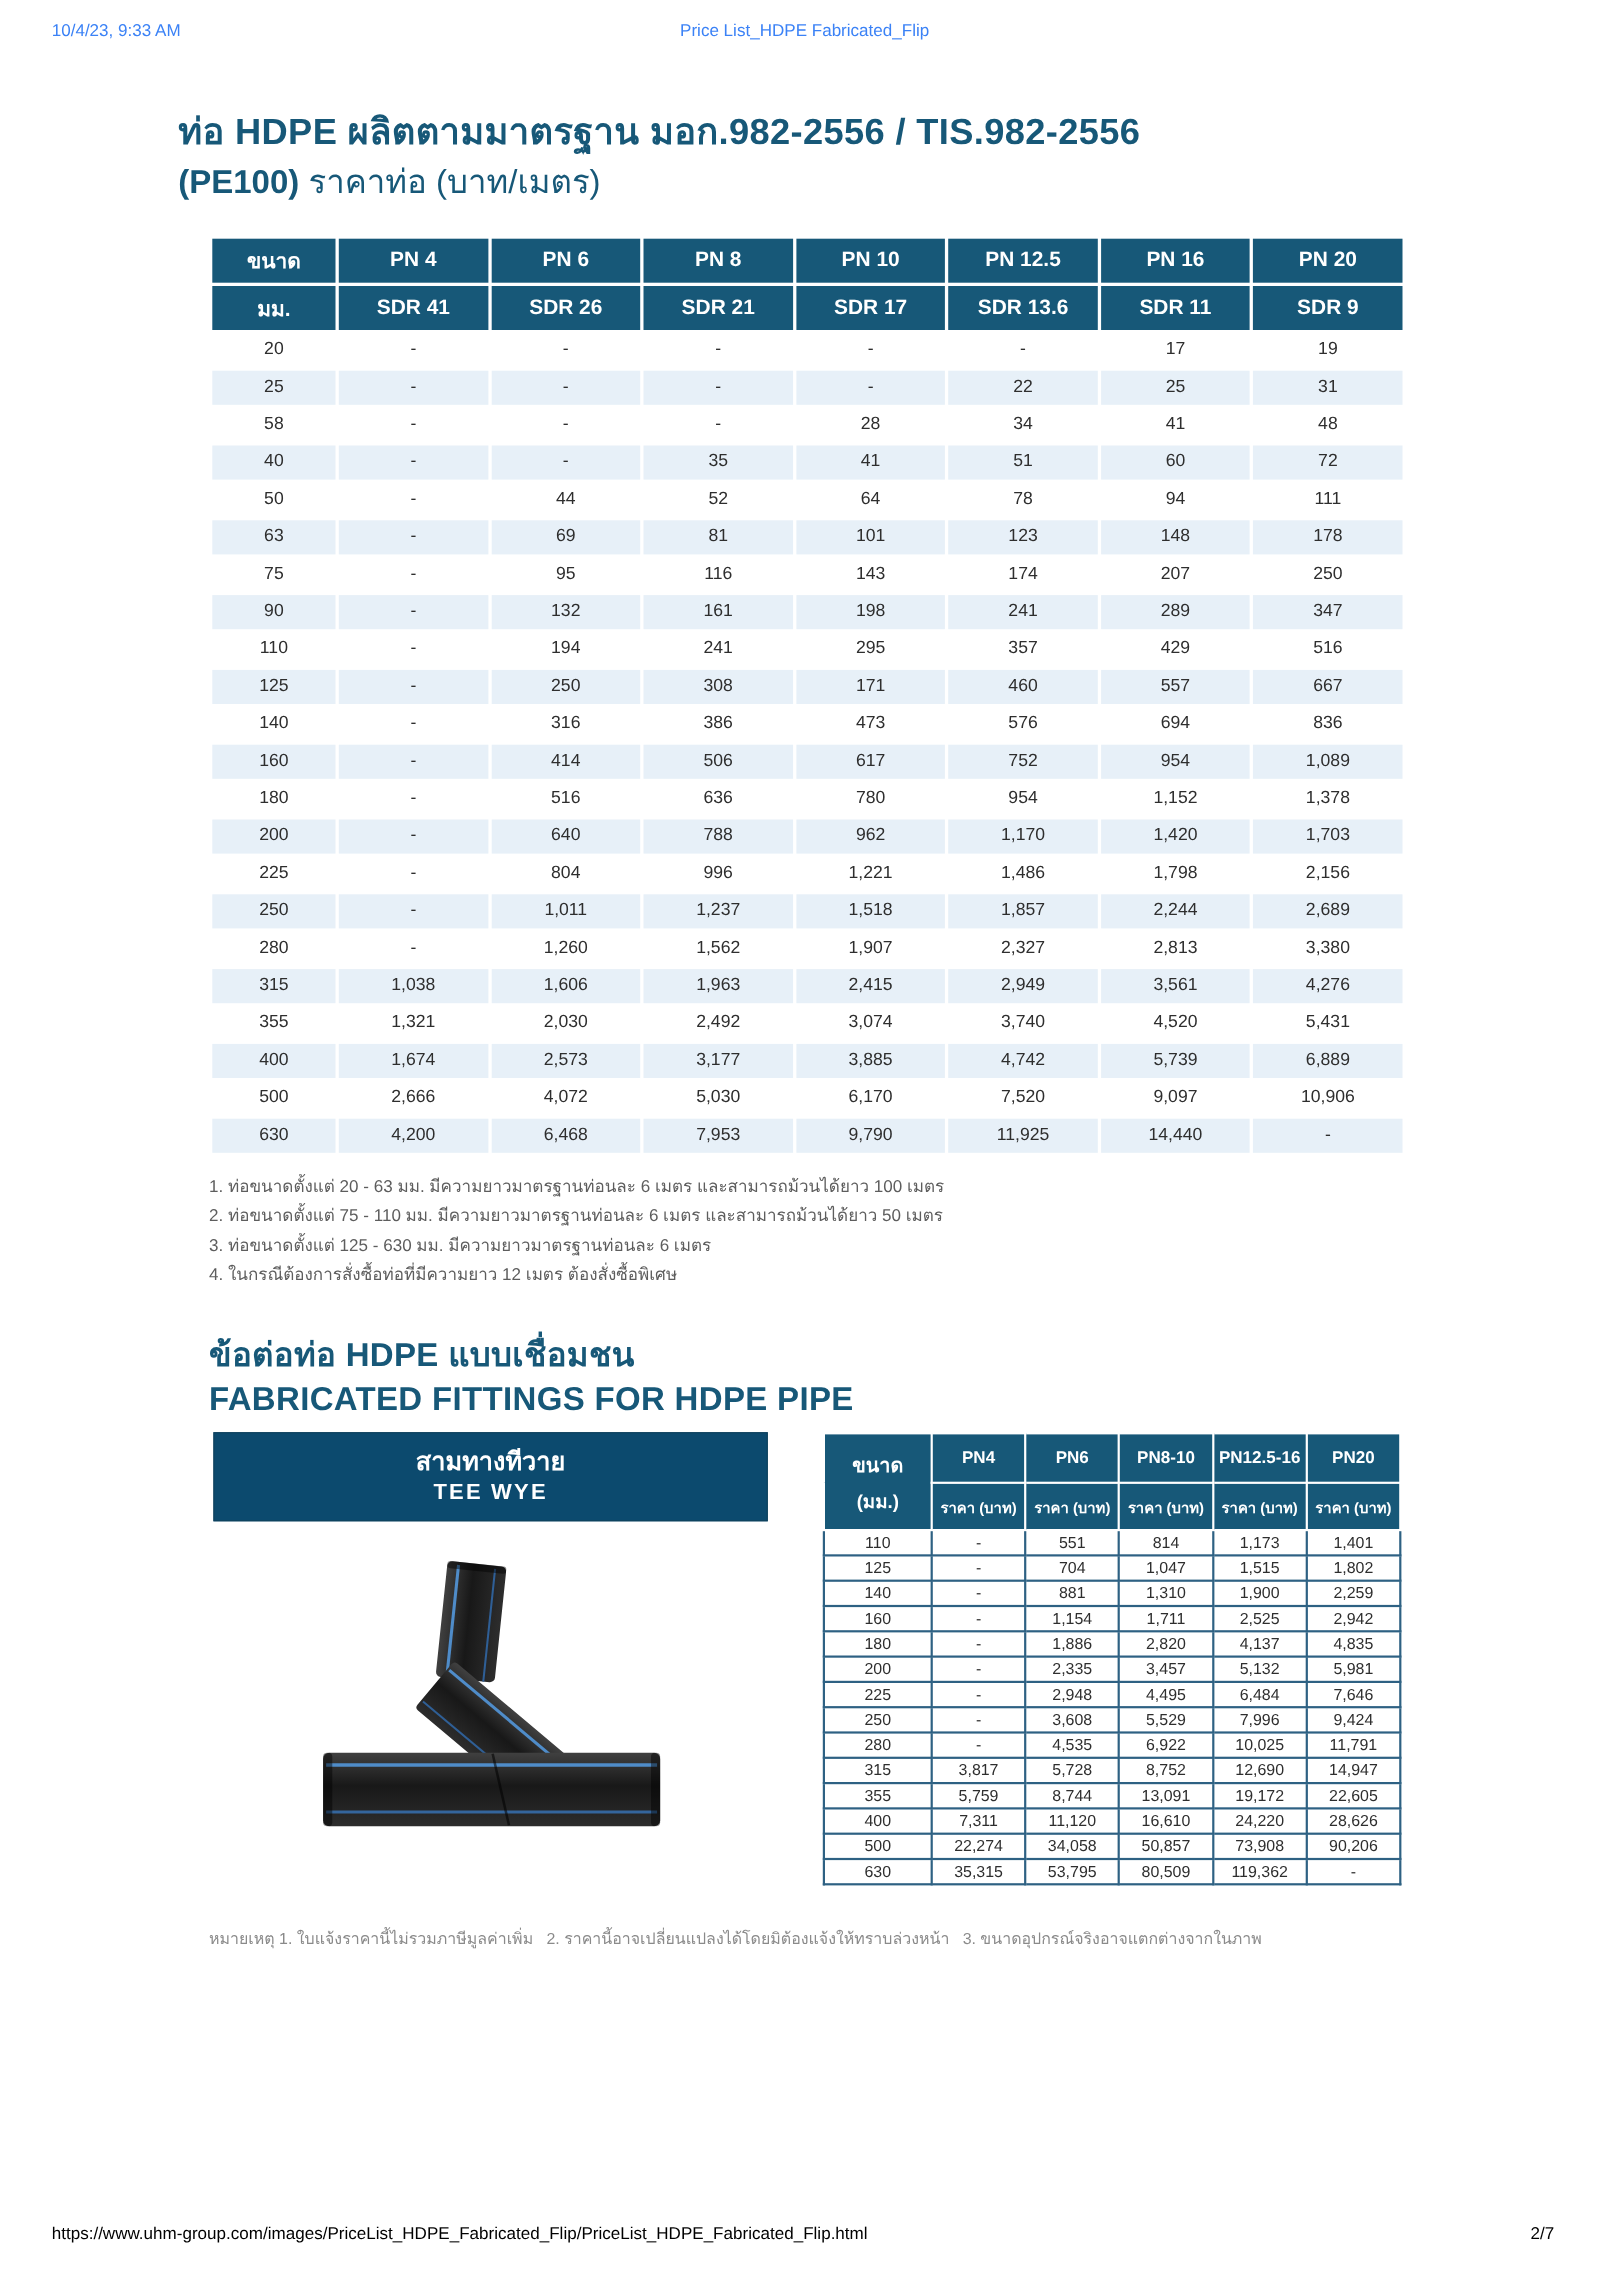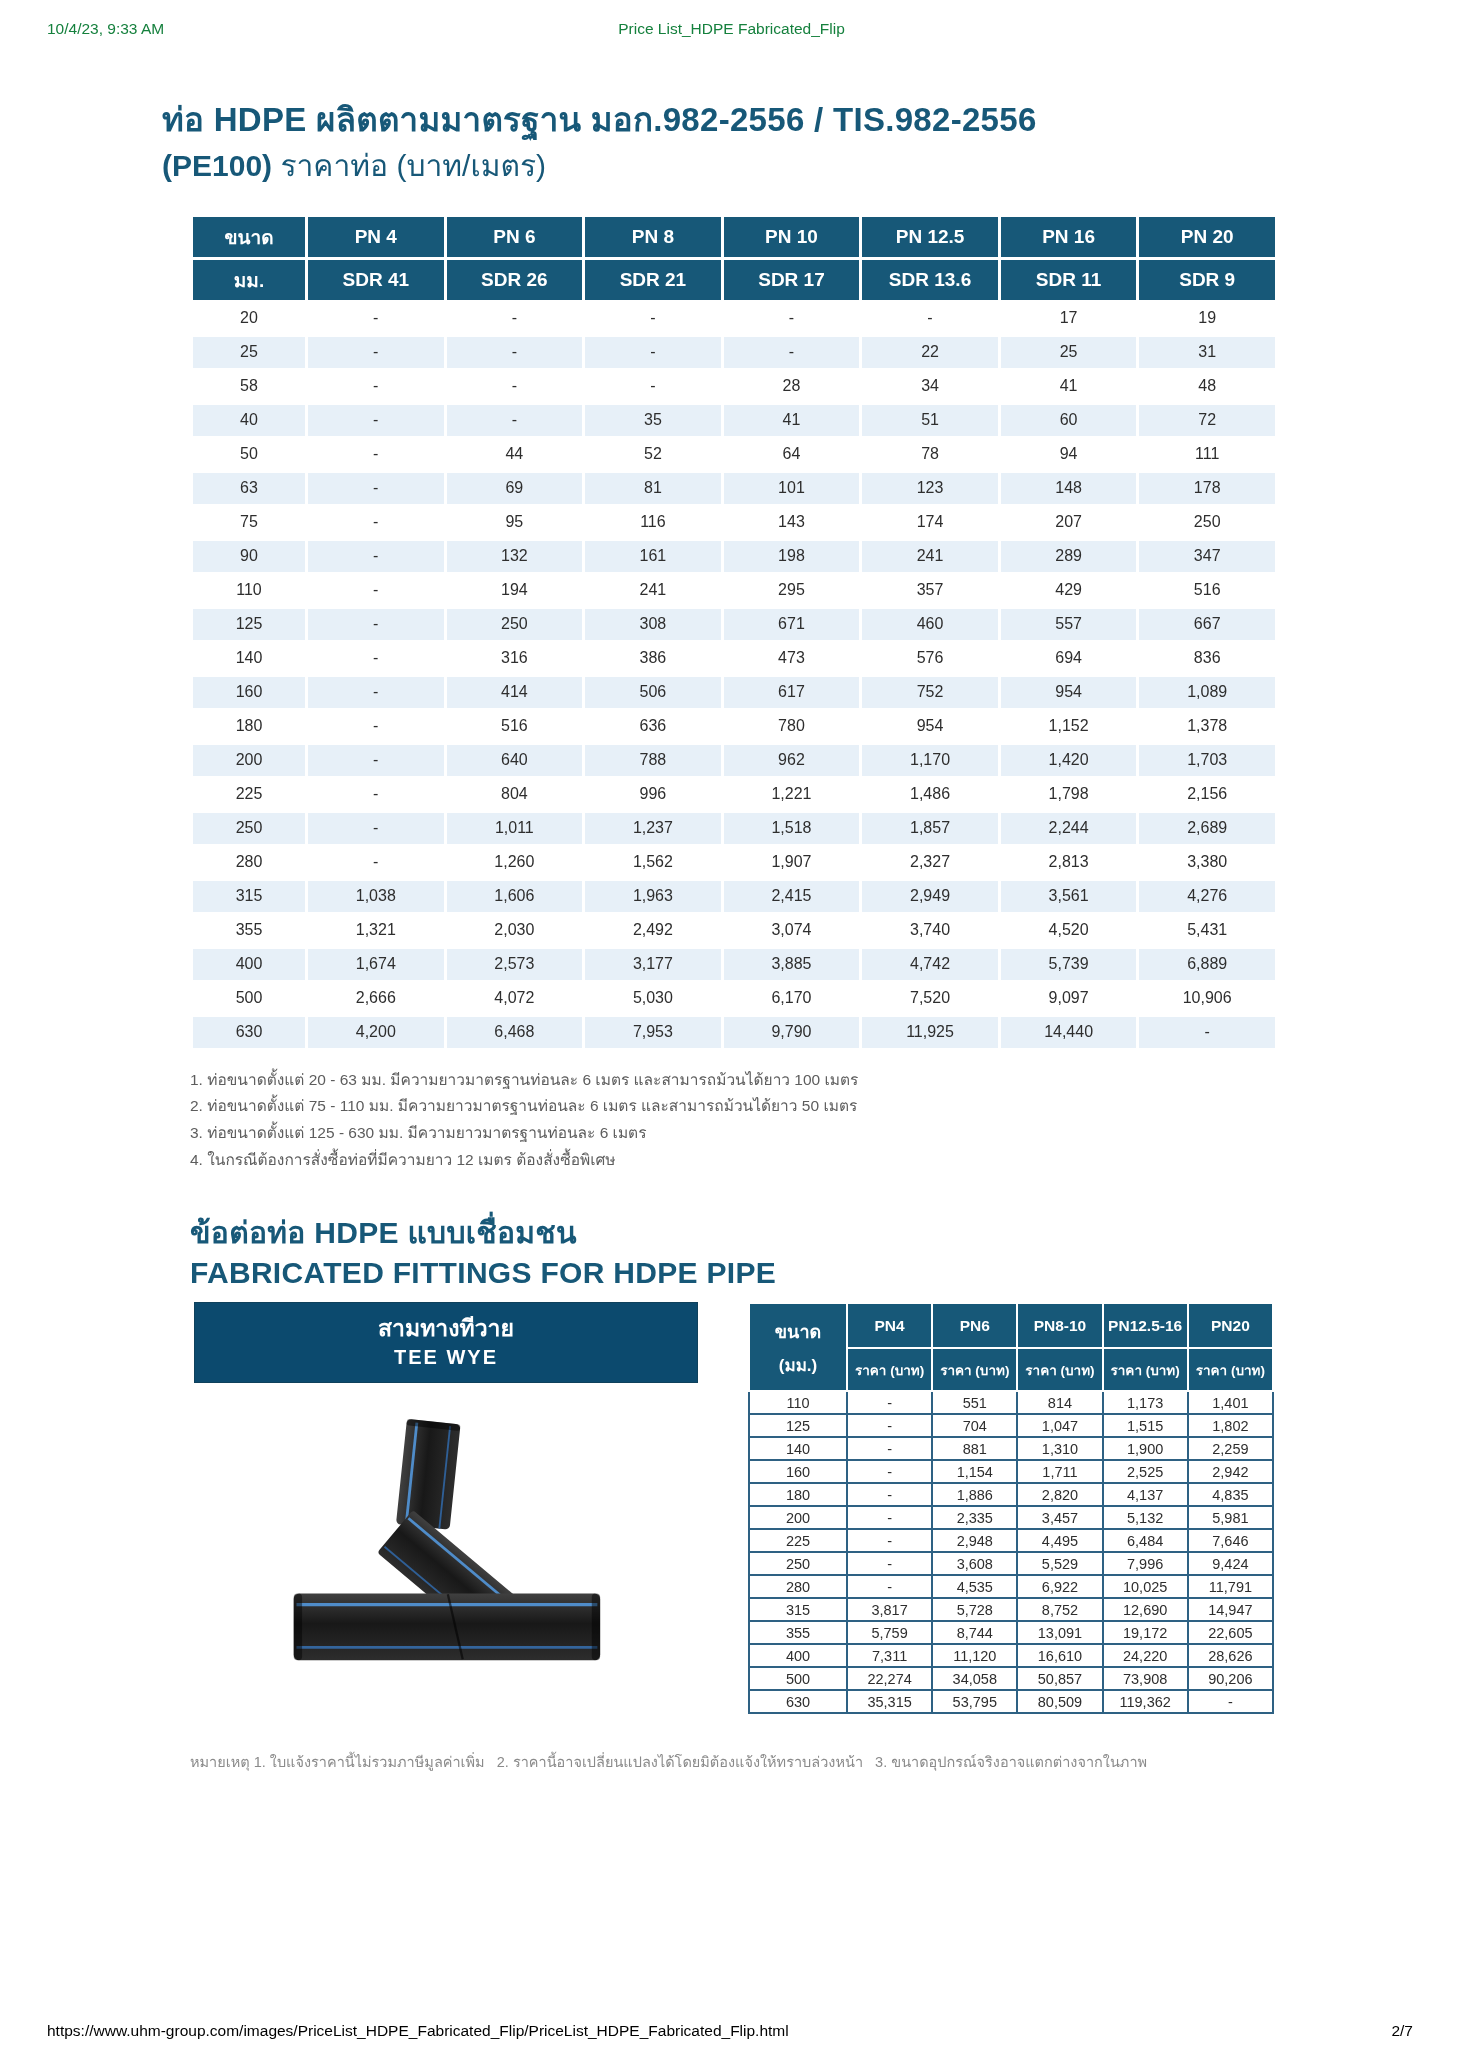--- a/index.html
+++ b/index.html
@@ -4,21 +4,21 @@
 <style>
   * { margin:0; padding:0; box-sizing:border-box; }
   html,body { background:#fff; }
   body {
     width:1463px; height:2070px; position:relative;
     font-family:"Liberation Sans","DejaVu Sans",sans-serif;
     color:#222; overflow:hidden;
   }
 
   
-  .doc-header { position:absolute; top:20px; left:0; width:100%; height:22px; font-size:15.5px; color:#15803d; }
+  .doc-header { position:absolute; top:20px; left:0; width:100%; height:22px; font-size:15.5px; color:#3b82f6; }
   .doc-date  { position:absolute; left:47px; top:0; }
   .doc-title { position:absolute; left:0; right:0; top:0; text-align:center; }
   .doc-footer { position:absolute; top:2022px; left:0; width:100%; font-size:15.5px; color:#000; }
   .doc-url  { position:absolute; left:47px; top:0; }
   .doc-page { position:absolute; right:50px; top:0; }
 
   .content { position:absolute; left:190px; top:0; width:1090px; }
 
   
   .main-title { margin:100px 0 0 -28px; color:#175878; font-weight:bold; font-size:33px; letter-spacing:0.3px; line-height:1.2; }
@@ -192,21 +192,21 @@
           <td>295</td>
           <td>357</td>
           <td>429</td>
           <td>516</td>
         </tr>
         <tr class="alt">
           <td>125</td>
           <td>-</td>
           <td>250</td>
           <td>308</td>
-          <td>671</td>
+          <td>171</td>
           <td>460</td>
           <td>557</td>
           <td>667</td>
         </tr>
         <tr>
           <td>140</td>
           <td>-</td>
           <td>316</td>
           <td>386</td>
           <td>473</td>

